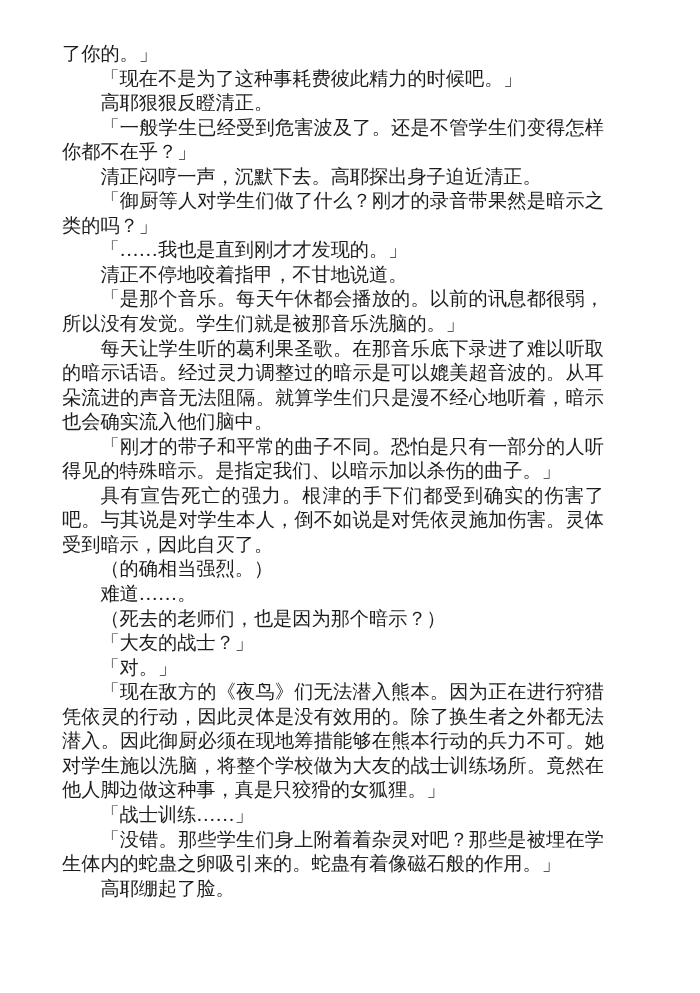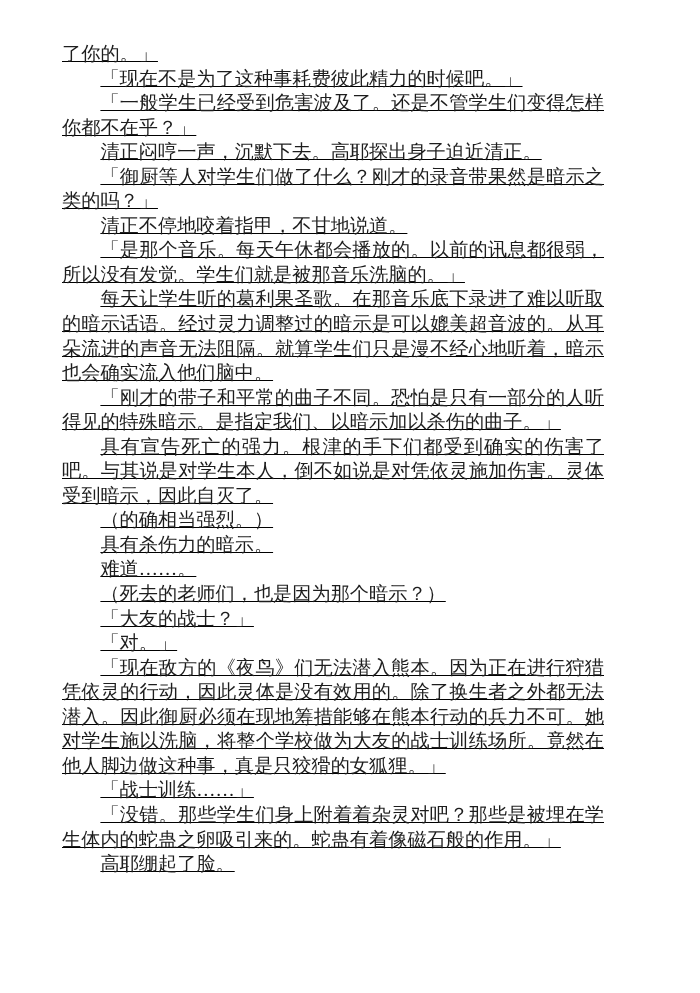--- a/index.html
+++ b/index.html
@@ -14,21 +14,20 @@
     overflow: hidden;
     font-family: "Liberation Serif", "DejaVu Serif", serif;
   }
   #page {
     position: relative;
     width: 700px;
     height: 993px;
     background: #ffffff;
     box-sizing: border-box;
     padding: 42px 96px 0 62px;
-    text-decoration: underline;
   }
   #body-text {
     font-size: 19.2px;
     line-height: 24.55px;
     color: #1d1d1d;
     text-align: justify;
     text-justify: inter-character;
     letter-spacing: 0px;
     -webkit-font-smoothing: none;
   }
@@ -48,30 +47,31 @@
     text-indent: 0;
   }
 </style>
 </head>
 <body style="background: rgb(255, 255, 255);">
 
 <div id="page" style="background: rgb(255, 255, 255);">
   <div id="body-text" style="color: rgb(29, 29, 29);">
       <p class="para cont">了你的。」</p>
       <p class="para">「现在不是为了这种事耗费彼此精力的时候吧。」</p>
+      <p class="para">高耶狠狠反瞪清正。</p>
       <p class="para">「一般学生已经受到危害波及了。还是不管学生们变得怎样你都不在乎？」</p>
       <p class="para">清正闷哼一声，沉默下去。高耶探出身子迫近清正。</p>
       <p class="para">「御厨等人对学生们做了什么？刚才的录音带果然是暗示之类的吗？」</p>
+      <p class="para">「……我也是直到刚才才发现的。」</p>
       <p class="para">清正不停地咬着指甲，不甘地说道。</p>
       <p class="para">「是那个音乐。每天午休都会播放的。以前的讯息都很弱，所以没有发觉。学生们就是被那音乐洗脑的。」</p>
       <p class="para">每天让学生听的葛利果圣歌。在那音乐底下录进了难以听取的暗示话语。经过灵力调整过的暗示是可以媲美超音波的。从耳朵流进的声音无法阻隔。就算学生们只是漫不经心地听着，暗示也会确实流入他们脑中。</p>
       <p class="para">「刚才的带子和平常的曲子不同。恐怕是只有一部分的人听得见的特殊暗示。是指定我们、以暗示加以杀伤的曲子。」</p>
       <p class="para">具有宣告死亡的强力。根津的手下们都受到确实的伤害了吧。与其说是对学生本人，倒不如说是对凭依灵施加伤害。灵体受到暗示，因此自灭了。</p>
       <p class="para">（的确相当强烈。）</p>
-      <p class="para">具有杀伤力的暗示。</p>
       <p class="para">难道……。</p>
       <p class="para">（死去的老师们，也是因为那个暗示？）</p>
       <p class="para">「大友的战士？」</p>
       <p class="para">「对。」</p>
       <p class="para">「现在敌方的《夜鸟》们无法潜入熊本。因为正在进行狩猎凭依灵的行动，因此灵体是没有效用的。除了换生者之外都无法潜入。因此御厨必须在现地筹措能够在熊本行动的兵力不可。她对学生施以洗脑，将整个学校做为大友的战士训练场所。竟然在他人脚边做这种事，真是只狡猾的女狐狸。」</p>
       <p class="para">「战士训练……」</p>
       <p class="para">「没错。那些学生们身上附着着杂灵对吧？那些是被埋在学生体内的蛇蛊之卵吸引来的。蛇蛊有着像磁石般的作用。」</p>
       <p class="para">高耶绷起了脸。</p>
     </div>
 </div>

